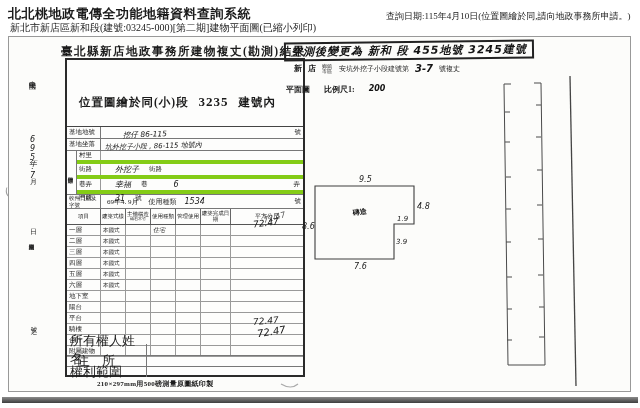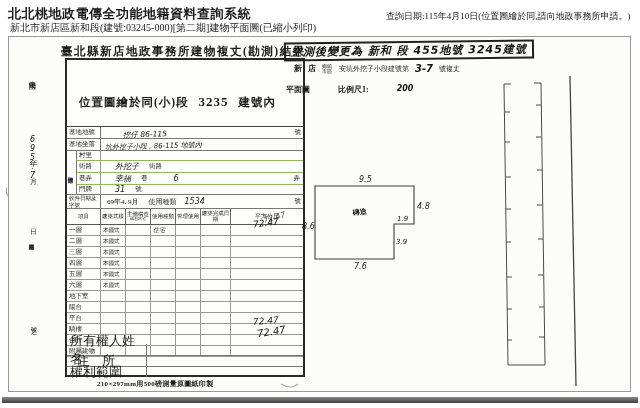--- a/index.html
+++ b/index.html
@@ -23,37 +23,37 @@
   
   .loc-header{left:0;top:0;width:100%;height:12px;border-bottom:1px solid #444;display:flex;align-items:center;gap:5px;padding:0 3px;box-sizing:border-box;font-size:7px;}
   .loc-area{left:0;top:12px;width:100%;height:55px;border-bottom:1px solid #444;box-sizing:border-box;}
   .loc-big{left:12px;top:22px;font-size:11.5px;font-weight:bold;letter-spacing:1px;}
   
   .frow{left:0;width:100%;border-bottom:1px solid #777;display:flex;box-sizing:border-box;align-items:center;font-size:6.5px;}
   .fl{width:34px;border-right:1px solid #777;align-self:stretch;display:flex;align-items:center;justify-content:space-between;padding:0 2px;box-sizing:border-box;}
   .addr-group{left:0;top:91px;width:100%;height:44px;display:flex;box-sizing:border-box;border-bottom:1px solid #777;}
   .addr-gl{width:10px;border-right:1px solid #777;font-size:5.5px;display:flex;align-items:center;justify-content:center;box-sizing:border-box;}
   .addr-rows{flex:1;display:flex;flex-direction:column;}
-  .addr-row{flex:1;display:flex;align-items:center;border-bottom:1px solid #84cc16;box-sizing:border-box;font-size:6.5px;}
+  .addr-row{flex:1;display:flex;align-items:center;border-bottom:4px solid #84cc16;box-sizing:border-box;font-size:6.5px;}
   .addr-row:last-child{border-bottom:none;align-items:center;}
   .addr-rl{width:24px;border-right:1px solid #999;align-self:stretch;display:flex;align-items:center;justify-content:space-between;padding:0 2px;box-sizing:border-box;}
   
   .tbl{left:0;top:149px;width:100%;box-sizing:border-box;}
   .thead{display:flex;height:15px;border-bottom:1px solid #555;font-size:5.5px;line-height:1.05;text-align:center;}
   .thead>div{border-right:1px solid #666;display:flex;flex-direction:column;align-items:center;justify-content:center;box-sizing:border-box;}
   .trow{display:flex;height:10px;border-bottom:1px solid #999;font-size:6.5px;}
   .trow>div{border-right:1px solid #999;box-sizing:border-box;display:flex;align-items:center;padding:0 2px;overflow:hidden;}
   .c0{width:34px;}.c1{width:25px;}.c2{width:25px;}.c3{width:25px;}.c4{width:25px;}.c5{width:30px;}.c6{flex:1;border-right:none!important;}
   .owner-row{left:0;width:100%;border-bottom:1px solid #777;display:flex;align-items:flex-end;box-sizing:border-box;font-size:13px;}
   .footer-note{left:88px;top:342px;font-size:7px;font-weight:bold;letter-spacing:.3px;}
   
   .stamp-box{left:275px;top:4px;border:2px solid #222;padding:0 5px;font-size:11px;font-weight:bold;letter-spacing:1px;transform:rotate(-.7deg);white-space:nowrap;}
   .line1{left:285px;top:26px;display:flex;align-items:center;gap:6px;font-size:8px;}
   .line1 .tiny2{font-size:5px;line-height:1;width:11px;letter-spacing:0;}
-  .line2{left:277px;top:47px;display:flex;gap:28px;font-size:8px;font-weight:bold;}
+  .line2{left:277px;top:47px;display:flex;gap:14px;font-size:8px;font-weight:bold;}
   .pencil{color:#9a9a9a;font-size:11px;font-family:"DejaVu Sans",sans-serif;}
   .dark-bar{left:2px;top:397px;width:636px;height:6px;background:linear-gradient(#8a8a8a,#3e3e3e);}
   svg text{font-family:"DejaVu Sans",sans-serif;}
 </style>
 </head>
 <body>
 
 <div class="abs sys-title">北北桃地政電傳全功能地籍資料查詢系統</div>
 <div class="abs query-date">查詢日期:115年4月10日(位置圖繪於同,請向地政事務所申請。)</div>
 <div class="abs subtitle">新北市新店區新和段(建號:03245-000)[第二期]建物平面圖(已縮小列印)</div>

